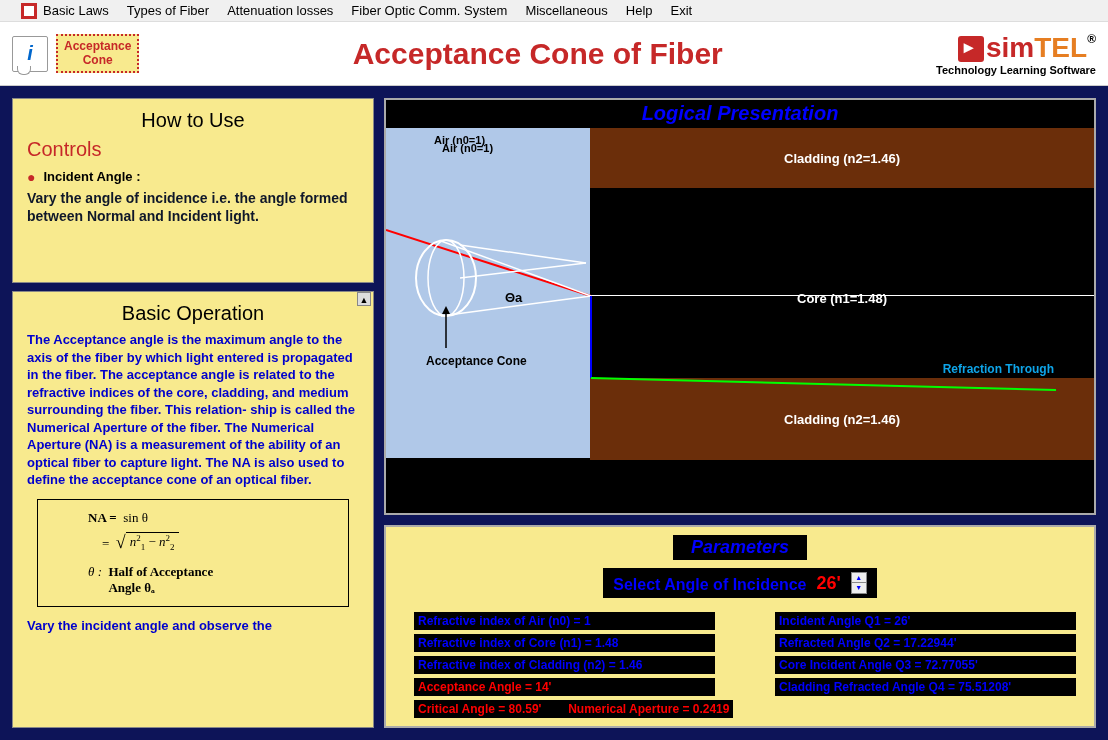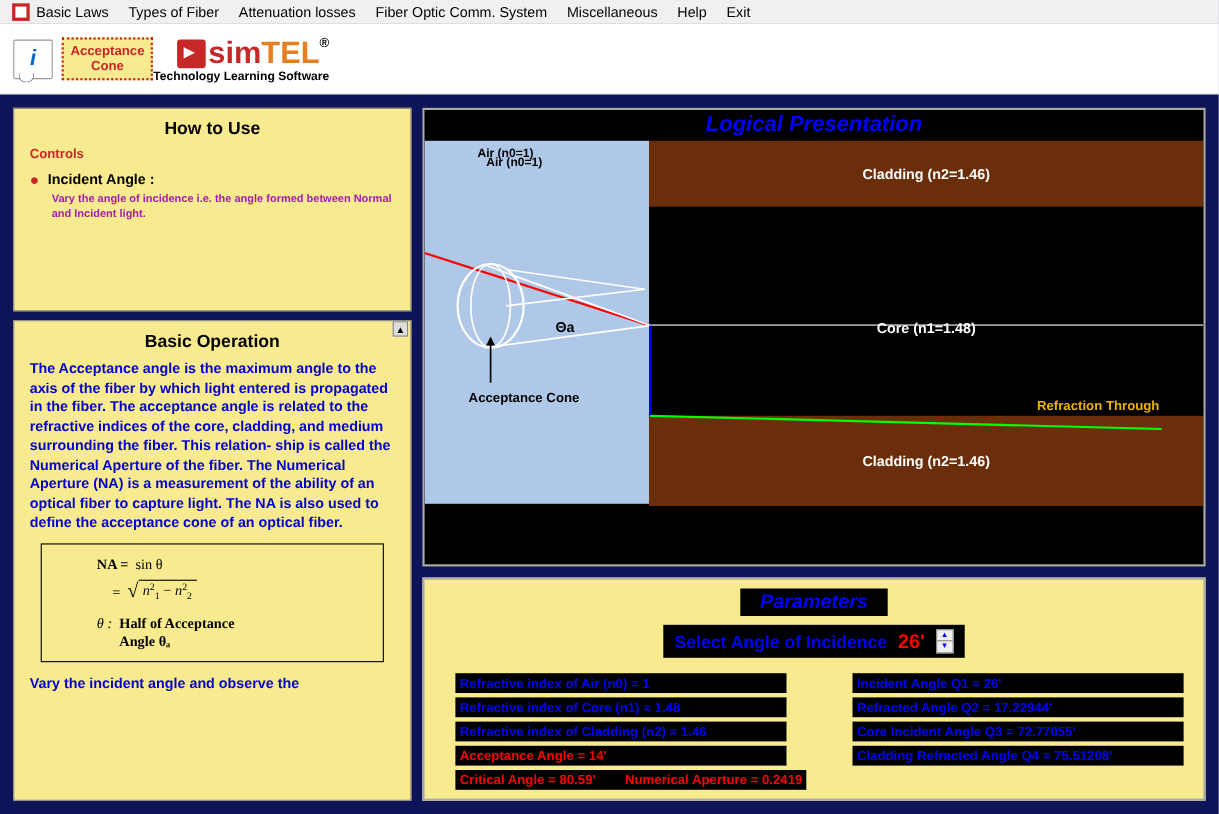--- a/index.html
+++ b/index.html
@@ -1,17 +1,17 @@
 <!DOCTYPE html>
 <html><head>
 <meta charset="utf-8">
 <style>
 * { box-sizing: border-box; margin: 0; padding: 0; }
 body { font-family: Arial, sans-serif; font-size: 13px; background: #fff; width: 1108px; height: 740px; overflow: hidden; }
-.menubar { background: #f0f0f0; height: 22px; display: flex; align-items: center; padding: 0 11px; border-bottom: 1px solid #ddd; }
+.menubar { background: #f0f0f0; height: 22px; display: flex; align-items: center; padding: 0 21px; border-bottom: 1px solid #ddd; }
 .menubar .app-icon { width: 16px; height: 16px; background: #c62828; margin-right: 6px; position: relative; }
 .menubar .app-icon::after { content: ''; position: absolute; top: 3px; left: 3px; width: 10px; height: 10px; background: #fff; }
 .menubar span { margin-right: 18px; cursor: default; }
 .header { background: #fff; height: 64px; display: flex; align-items: center; padding: 0 12px; border-bottom: 1px solid #ccc; }
 .info-icon { width: 36px; height: 36px; border: 1px solid #999; border-radius: 2px; display: flex; align-items: center; justify-content: center; margin-right: 8px; color: #0066cc; font-size: 20px; font-weight: bold; font-style: italic; position: relative; }
 .info-icon::after { content: ''; position: absolute; bottom: -4px; left: 4px; width: 12px; height: 8px; border: 1px solid #999; border-radius: 0 0 6px 6px; background: #fff; border-top: none; }
 .acc-cone-btn { background: #f8ea8e; border: 2px dotted #c62828; color: #c62828; font-weight: bold; font-size: 12px; padding: 4px 6px; text-align: center; line-height: 1.1; }
 .title { flex: 1; text-align: center; color: #c62828; font-size: 30px; font-weight: bold; }
 .brand { text-align: right; }
 .brand .logo { font-size: 28px; font-weight: bold; color: #000; }
@@ -19,26 +19,26 @@
 .brand .logo .sim-icon::before { content: '▸'; color: #fff; position: absolute; top: 0; left: 6px; font-size: 18px; }
 .brand .logo .red { color: #c62828; }
 .brand .logo .orange { color: #e67e22; }
 .brand .reg { font-size: 12px; vertical-align: top; }
 .brand .tagline { font-size: 11px; color: #000; font-weight: bold; }
 .main { background: #0d1458; height: 654px; padding: 12px; display: flex; gap: 10px; }
 .left { width: 362px; display: flex; flex-direction: column; gap: 8px; }
 .panel { background: #f8ea8e; border: 1px solid #888; padding: 10px 14px; position: relative; }
 .panel.how { height: 185px; }
 .panel.basic { flex: 1; overflow: hidden; }
-.panel h2 { text-align: center; font-size: 16px; font-weight: bold; color: #000; margin-bottom: 6px; }
-.controls-label { color: #c62828; font-weight: bold; font-size: 12px; margin-bottom: 8px; }
+.panel h2 { text-align: center; font-size: 20px; font-weight: normal; color: #000; margin-bottom: 6px; }
+.controls-label { color: #c62828; font-weight: normal; font-size: 20px; margin-bottom: 8px; }
 .bullet-row { display: flex; align-items: flex-start; margin-bottom: 4px; }
 .bullet-row .b { color: #c62828; margin-right: 8px; font-size: 14px; }
 .bullet-row .t { font-weight: bold; color: #000; }
-.bullet-desc { color: #a21caf; font-weight: bold; margin-left: 20px; line-height: 1.3; font-size: 10px; }
+.bullet-desc { color: #0f172a; font-weight: bold; line-height: 1.3; font-size: 14px; }
 .scroll-arrows { position: absolute; right: 0; top: 0; width: 16px; }
 .scroll-arrows .up, .scroll-arrows .down { position: absolute; width: 14px; height: 14px; background: #ddd; border: 1px solid #888; font-size: 9px; text-align: center; line-height: 14px; }
 .scroll-arrows .up { top: 0; }
 .basic-text { color: #0000cc; font-weight: bold; font-size: 13px; line-height: 1.35; margin-bottom: 10px; }
 .formula-box { border: 1px solid #000; padding: 10px 20px; margin: 4px 10px 10px 10px; font-family: 'Times New Roman', serif; font-size: 13px; }
 .formula-box .row1 { margin-left: 30px; }
 .formula-box .row2 { margin-left: 44px; margin-top: 6px; }
 .formula-box .row3 { margin-left: 30px; margin-top: 10px; display: flex; }
 .formula-box sup { font-size: 9px; }
 .sqrt { position: relative; display: inline-block; }
@@ -47,21 +47,21 @@
 .right { flex: 1; display: flex; flex-direction: column; gap: 10px; }
 .logical { border: 2px solid #aaa; background: #000; height: 428px; position: relative; overflow: hidden; }
 .logical-title { text-align: center; color: #0000ff; font-size: 20px; font-weight: bold; font-style: italic; background: #000; padding: 2px 0; }
 .diagram { position: absolute; top: 28px; left: 0; right: 0; bottom: 0; }
 .air-region { position: absolute; left: 0; top: 0; width: 204px; height: 330px; background: #b0c8e8; }
 .clad-top { position: absolute; left: 204px; top: 0; right: 0; height: 60px; background: #6b2e0a; display: flex; align-items: center; justify-content: center; color: #fff; font-weight: bold; font-size: 13px; }
 .core-region { position: absolute; left: 204px; top: 60px; right: 0; height: 190px; background: #000; }
 .core-label { position: absolute; left: 204px; right: 0; top: 163px; text-align: center; color: #fff; font-weight: bold; font-size: 13px; }
 .core-line { position: absolute; left: 204px; right: 0; top: 167px; height: 1px; background: #fff; }
 .clad-bot { position: absolute; left: 204px; top: 250px; right: 0; height: 82px; background: #6b2e0a; display: flex; align-items: center; justify-content: center; color: #fff; font-weight: bold; font-size: 13px; }
-.refraction-label { position: absolute; right: 40px; top: 234px; color: #eab308; font-weight: bold; font-size: 12px; }
+.refraction-label { position: absolute; right: 40px; top: 234px; color: #0ea5e9; font-weight: bold; font-size: 12px; }
 .air-label1 { position: absolute; left: 48px; top: 6px; font-size: 11px; font-weight: bold; }
 .air-label2 { position: absolute; left: 56px; top: 14px; font-size: 11px; font-weight: bold; }
 .theta-label { position: absolute; left: 119px; top: 162px; font-size: 13px; font-weight: bold; }
 .acc-cone-label { position: absolute; left: 40px; top: 226px; font-size: 12px; font-weight: bold; }
 .diagram svg { position: absolute; top: 0; left: 0; }
 .params { border: 2px solid #aaa; flex: 1; background: #f8ea8e; padding: 8px 8px; position: relative; }
 .params-title { background: #000; color: #0000ff; font-size: 18px; font-weight: bold; font-style: italic; padding: 2px 18px; display: inline-block; }
 .params-title-wrap { text-align: center; margin-bottom: 8px; }
 .angle-select-row { text-align: center; margin-bottom: 14px; }
 .angle-select { background: #000; color: #0000ff; font-size: 16px; font-weight: bold; padding: 4px 10px; display: inline-flex; align-items: flex-end; gap: 10px; }
@@ -89,20 +89,21 @@
   <span>Help</span>
   <span>Exit</span>
 </div>
 
 <div class="header">
   <div class="info-icon">i</div>
   <div class="acc-cone-btn">
     <div>Acceptance</div>
     <div>Cone</div>
   </div>
+  <div class="title">Acceptance Cone of Fiber</div>
   <div class="brand">
     <div class="logo">
       <span class="sim-icon"></span><span class="red">sim</span><span class="orange">TEL</span><span class="reg">®</span>
     </div>
     <div class="tagline">Technology Learning  Software</div>
   </div>
 </div>
 
 <div class="main">
   <div class="left">

